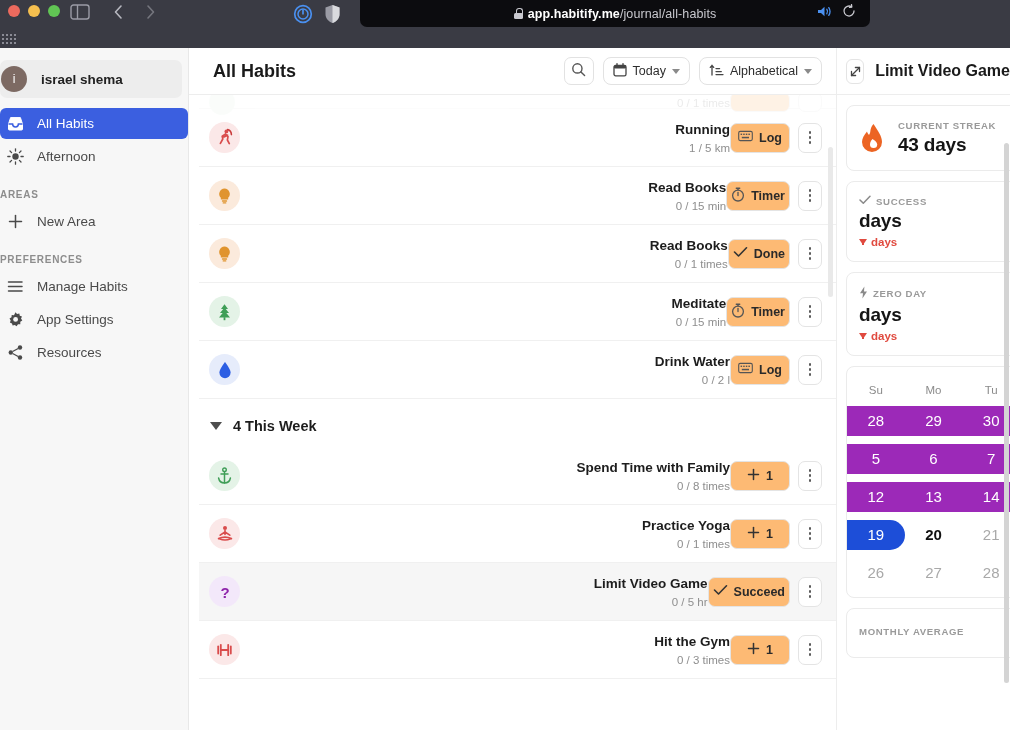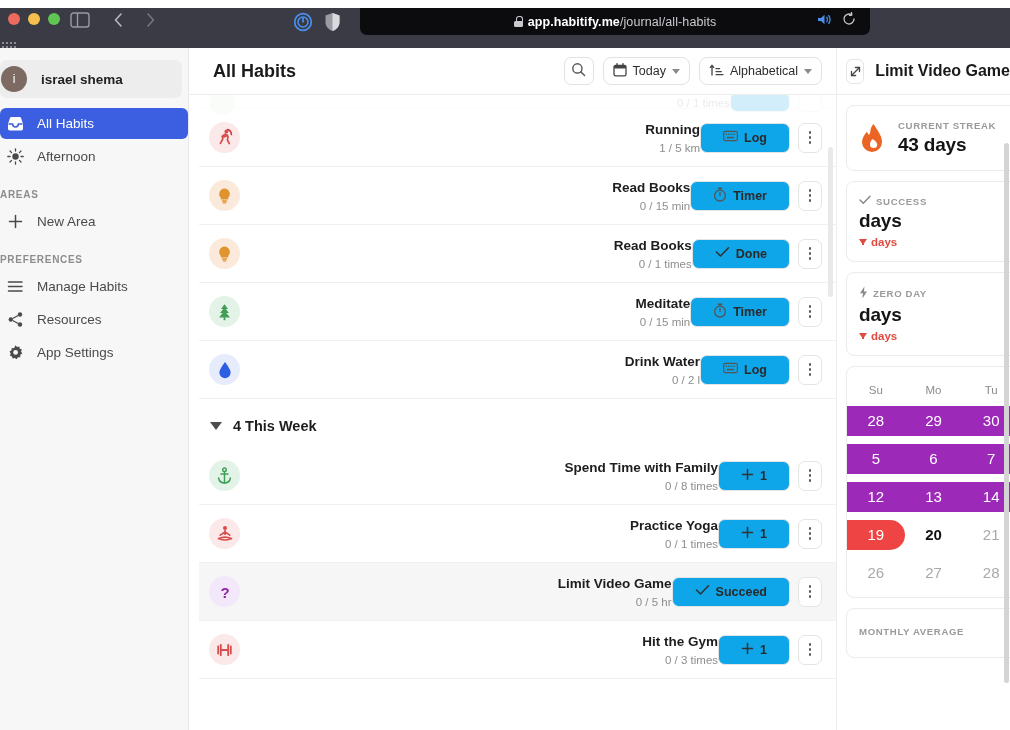--- a/index.html
+++ b/index.html
@@ -5,21 +5,21 @@
   * { box-sizing: border-box; margin: 0; padding: 0; }
   html, body {
     width: 1010px; height: 730px;
     font-family: "Liberation Sans", sans-serif;
     background: #fff; overflow: hidden;
   }
   #app { position: relative; width: 1010px; height: 730px; }
 
   
   .browser-chrome {
-    position: absolute; top: 8px; left: 0; width: 1010px; height: 48px;
+    position: absolute; top: 0; left: 0; width: 1010px; height: 48px;
     background: #3a3b44;
   }
   .traffic { position: absolute; top: 5px; left: 8px; display: flex; gap: 8px; }
   .tl { width: 12px; height: 12px; border-radius: 50%; }
   .tl.r { background: #ec6a5e; } .tl.y { background: #f5bf4f; } .tl.g { background: #61c554; }
   .chrome-icon { position: absolute; color: #9a9ba5; display: flex; align-items: center; justify-content: center; }
   .sidebar-toggle { top: 2px; left: 68px; width: 24px; height: 20px; }
   .nav-back { top: 0px; left: 106px; width: 24px; height: 24px; font-size: 19px; }
   .nav-fwd  { top: 0px; left: 138px; width: 24px; height: 24px; font-size: 19px; }
   .ext-1 { top: 3px; left: 292px; width: 22px; height: 22px; }
@@ -95,23 +95,23 @@
   .habit-row.selected { background: #f6f6f6; }
   .habit-row.fading { opacity: .18; border-bottom-color: #ececec; }
   .h-icon {
     width: 31px; height: 31px; border-radius: 50%; flex: 0 0 31px;
     display: flex; align-items: center; justify-content: center; margin-right: 15px;
   }
   .h-text { flex: 1; min-width: 0; }
   .h-name { font-size: 13.5px; font-weight: 700; color: #1d1d1d; line-height: 1.35; }
   .h-sub { font-size: 11.5px; color: #8e8e8e; margin-top: 2px; }
   .h-action {
-    height: 30px; min-width: 60px; border: 1px solid #e4e4e4; border-radius: 7px; background: #0ea5e9;
+    height: 30px; min-width: 60px; border: 1px solid #e4e4e4; border-radius: 7px; background: #fdba74;
     display: flex; align-items: center; justify-content: center; gap: 6px;
-    font-size: 12.5px; color: #2a2a2a; font-weight: 600; padding: 0 22px; cursor: pointer;
+    font-size: 12.5px; color: #2a2a2a; font-weight: 600; padding: 0 4px; cursor: pointer;
   }
   .h-more {
     width: 24px; height: 30px; border: 1px solid #e4e4e4; border-radius: 7px; background: #fff;
     margin-left: 8px; display: flex; flex-direction: column; align-items: center; justify-content: center; gap: 2.5px; cursor: pointer;
   }
   .h-more i { width: 2.6px; height: 2.6px; border-radius: 50%; background: #5a5a5a; display: block; }
   .group-head { display: flex; align-items: center; gap: 11px; padding: 19px 0 13px 21px; }
   .group-tri { width: 0; height: 0; border-left: 6px solid transparent; border-right: 6px solid transparent; border-top: 8px solid #4d4d4d; }
   .group-label { font-size: 14.5px; font-weight: 700; color: #1d1d1d; }
 
@@ -282,39 +282,39 @@
                 <line x1="1.5" y1="8.5" x2="15" y2="8.5"></line>
                 <line x1="1.5" y1="13" x2="15" y2="13"></line>
               </g>
             </svg>
         </span>
         <span>Manage Habits</span>
       </div>
       <div class="nav-item">
         <span class="ico">
           <svg width="17" height="17" viewBox="0 0 17 17">
+              <path d="M8.5 1.2 L10 3 L12.3 2.4 L12.8 4.7 L15 5.5 L14 7.6 L15.3 9.5 L13.3 10.8 L13.3 13.2 L11 13.2 L9.6 15.2 L7.8 13.9 L5.6 14.6 L5 12.4 L2.9 11.6 L3.7 9.5 L2.5 7.5 L4.5 6.3 L4.7 4 L7 4.2 Z" fill="#4a4a4a"></path>
+              <circle cx="8.6" cy="8.4" r="2.4" fill="#f7f7f7"></circle>
+            </svg>
+        </span>
+        <span>App Settings</span>
+      </div>
+      <div class="nav-item">
+        <span class="ico">
+          <svg width="17" height="17" viewBox="0 0 17 17">
               <circle cx="13" cy="3.5" r="2.2" fill="#4a4a4a"></circle>
               <circle cx="3.8" cy="8.5" r="2.2" fill="#4a4a4a"></circle>
               <circle cx="13" cy="13.5" r="2.2" fill="#4a4a4a"></circle>
               <g stroke="#4a4a4a" stroke-width="1.3">
                 <line x1="5.6" y1="7.5" x2="11.2" y2="4.5"></line>
                 <line x1="5.6" y1="9.5" x2="11.2" y2="12.5"></line>
               </g>
             </svg>
         </span>
         <span>Resources</span>
-      </div>
-      <div class="nav-item">
-        <span class="ico">
-          <svg width="17" height="17" viewBox="0 0 17 17">
-              <path d="M8.5 1.2 L10 3 L12.3 2.4 L12.8 4.7 L15 5.5 L14 7.6 L15.3 9.5 L13.3 10.8 L13.3 13.2 L11 13.2 L9.6 15.2 L7.8 13.9 L5.6 14.6 L5 12.4 L2.9 11.6 L3.7 9.5 L2.5 7.5 L4.5 6.3 L4.7 4 L7 4.2 Z" fill="#4a4a4a"></path>
-              <circle cx="8.6" cy="8.4" r="2.4" fill="#f7f7f7"></circle>
-            </svg>
-        </span>
-        <span>App Settings</span>
       </div>
     </div>
 
     <div class="main">
       <div class="main-header">
         <div class="page-title">All Habits</div>
 
         <div class="btn icon-only">
           <span>
             <svg width="15" height="15" viewBox="0 0 15 15">
@@ -715,21 +715,21 @@
             <div class="cal-cell">5</div>
             <div class="cal-cell">6</div>
             <div class="cal-cell">7</div>
           </div>
           <div class="cal-grid cal-row-hl" style="margin-bottom:8px;">
             <div class="cal-cell">12</div>
             <div class="cal-cell">13</div>
             <div class="cal-cell">14</div>
           </div>
           <div class="cal-grid" style="margin-bottom:8px;">
-            <div class="cal-cell cap-end" style="background:#ef4444;color:#fff;">19</div>
+            <div class="cal-cell cap-end" style="background:#1d4ed8;color:#fff;">19</div>
             <div class="cal-cell today">20</div>
             <div class="cal-cell dim">21</div>
           </div>
           <div class="cal-grid">
             <div class="cal-cell dim">26</div>
             <div class="cal-cell dim">27</div>
             <div class="cal-cell dim">28</div>
           </div>
         </div>
 

